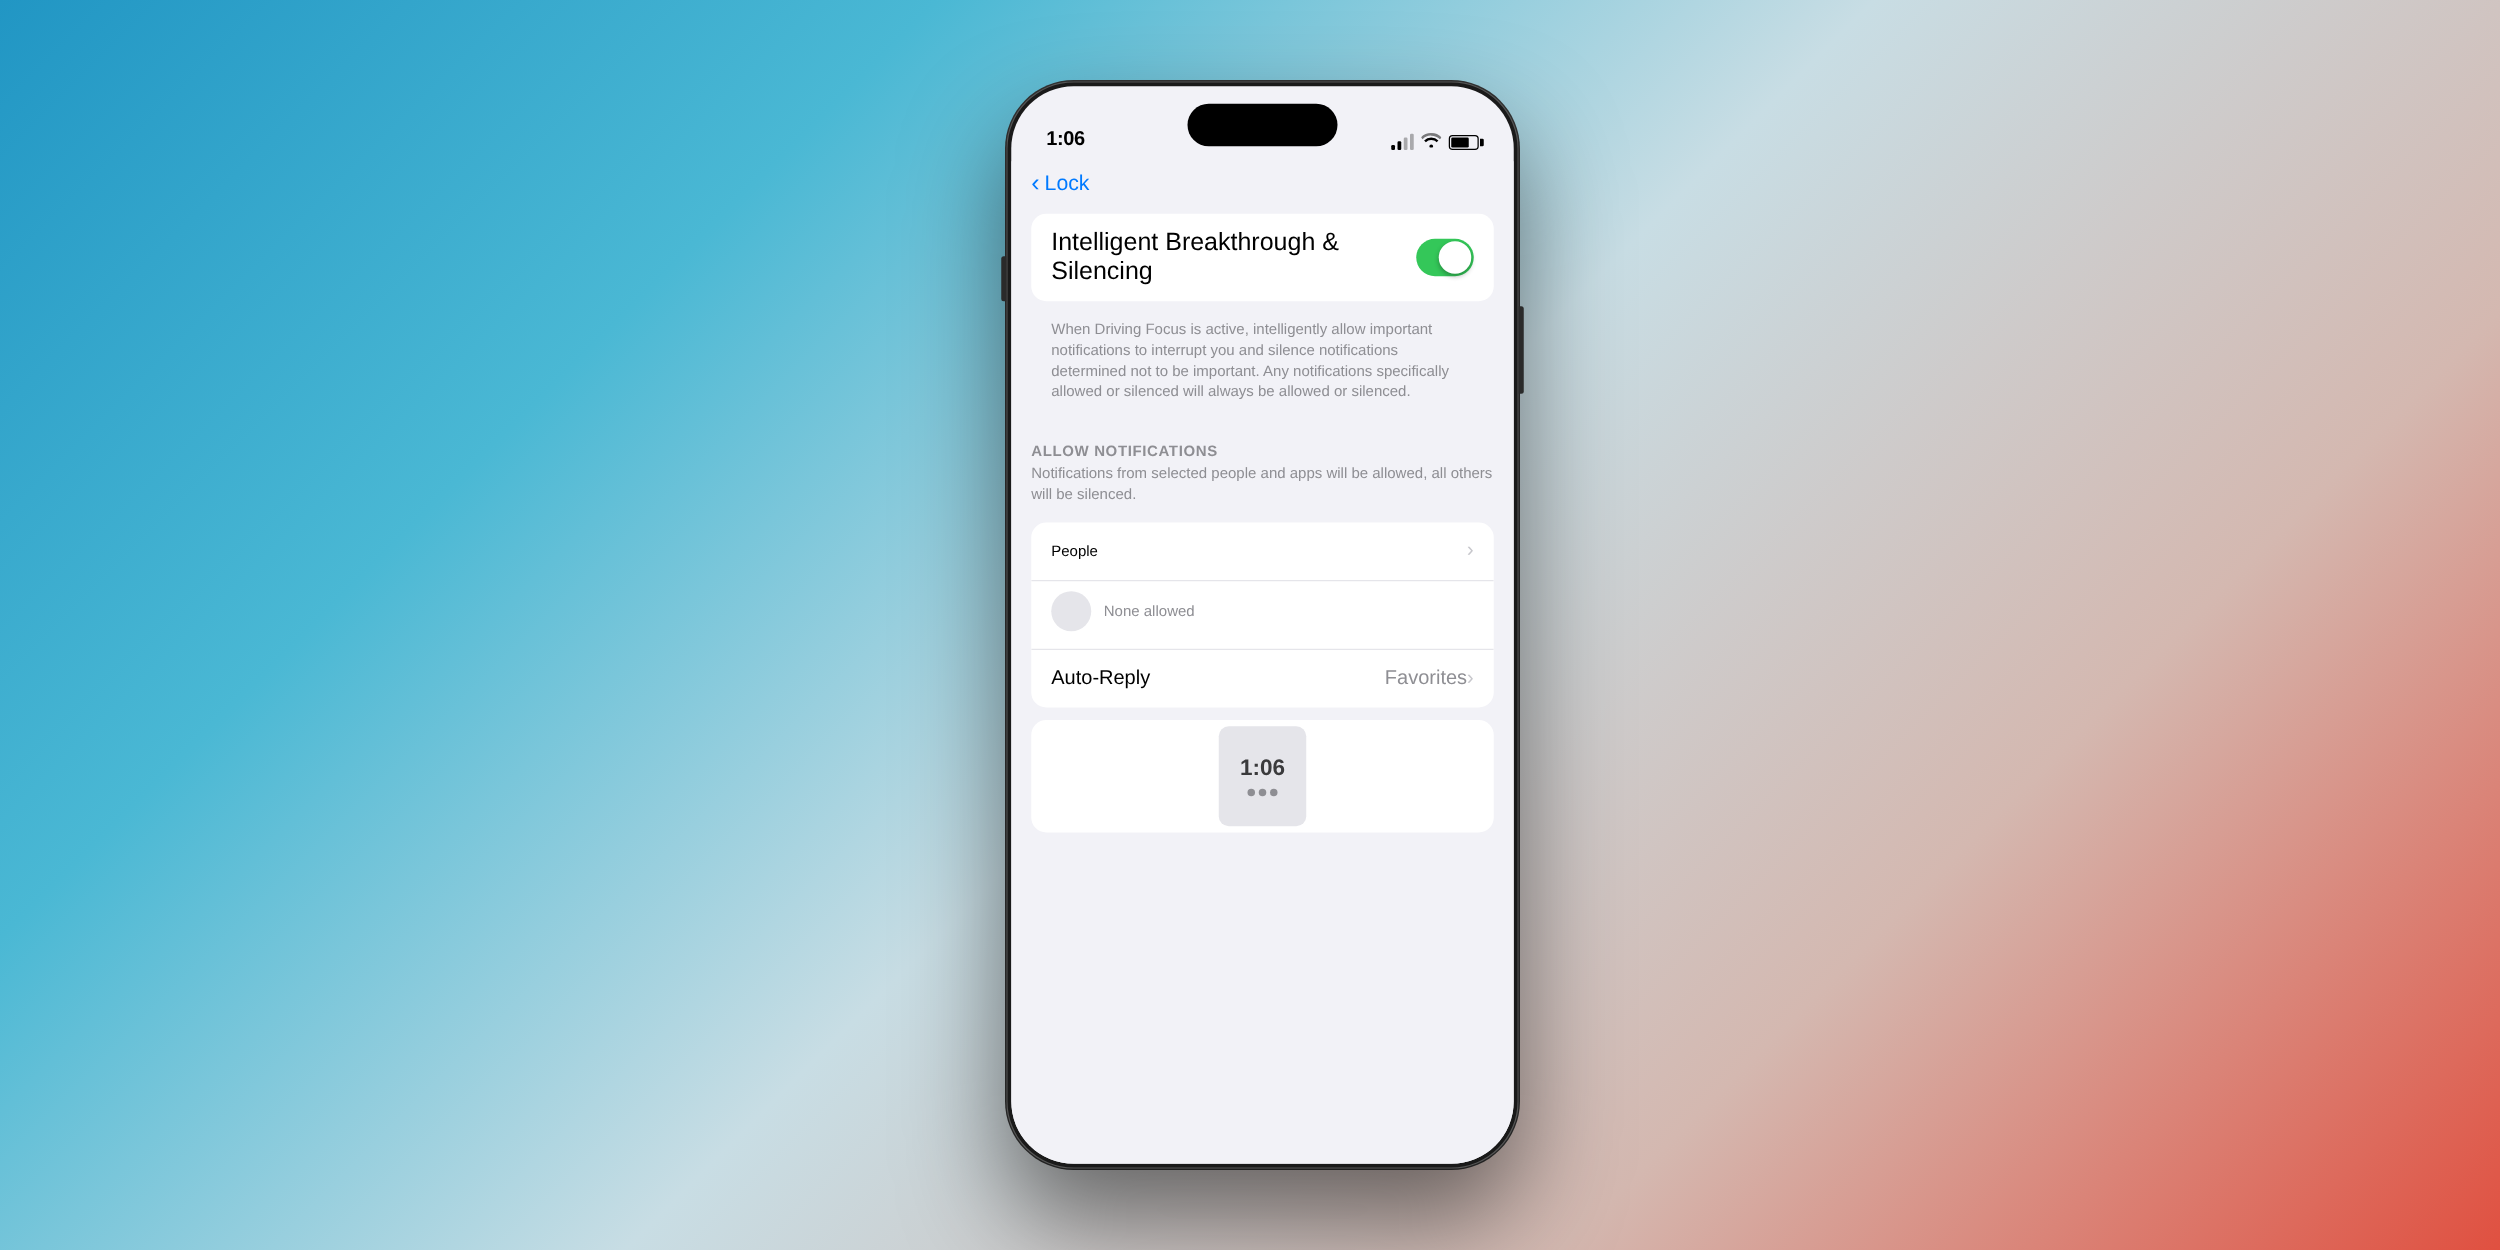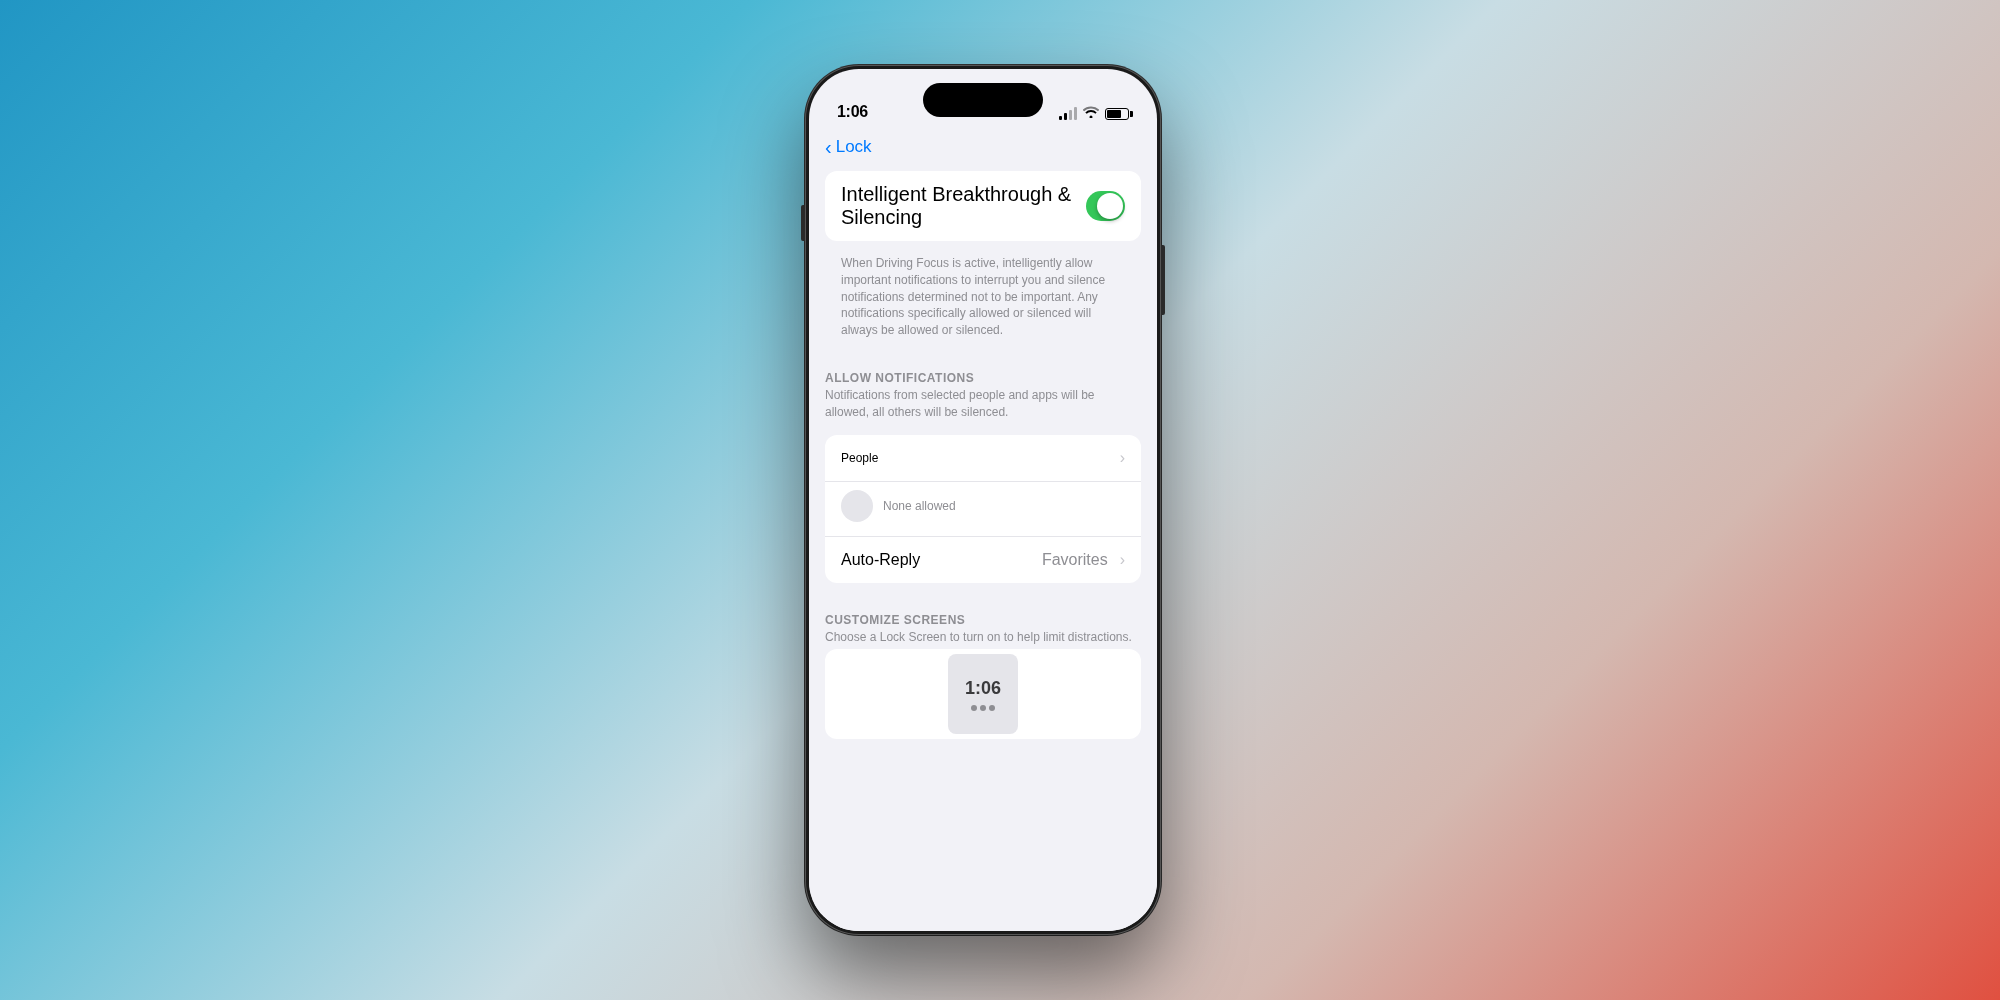--- a/index.html
+++ b/index.html
@@ -23,21 +23,21 @@
     }
 
     .phone-wrapper {
       position: relative;
       z-index: 1;
       width: 390px;
       height: 870px;
     }
 
     .phone-outer {
-      width: 356px;
+      width: 410px;
       height: 870px;
       background: #1a1a1a;
       border-radius: 54px;
       padding: 4px;
       box-shadow: 0 40px 80px rgba(0,0,0,0.5), 0 0 0 1px #333, inset 0 0 0 1px #555;
       position: relative;
     }
 
     
     .phone-outer::before {
@@ -355,21 +355,21 @@
     }
 
     .auto-reply-label {
       font-size: 16px;
       color: #000;
     }
 
     .auto-reply-value {
       display: flex;
       align-items: center;
-      gap: 12px;
+      gap: 0;
       color: #8e8e93;
       font-size: 16px;
     }
 
     .lock-screen-preview {
       margin: 0 16px 10px;
       background: #fff;
       border-radius: 12px;
       overflow: hidden;
       height: 90px;
@@ -481,24 +481,20 @@
 
           <div class="auto-reply-row" style="border-top: 0.5px solid #e5e5ea;">
             <span class="auto-reply-label">Auto-Reply</span>
             <div class="auto-reply-value">
               <span>Favorites</span>
               <span style="color:#c7c7cc;">›</span>
             </div>
           </div>
         </div>
 
-        <div class="section-header">
-          <div class="section-header-title">CUSTOMIZE SCREENS</div>
-          <div class="section-header-subtitle">Choose a Lock Screen to turn on to help limit distractions.</div>
-        </div>
 
         <div class="lock-screen-preview">
           <div class="preview-content">
             <div class="preview-time">1:06</div>
             <div class="preview-dots">
               <div class="preview-dot"></div>
               <div class="preview-dot"></div>
               <div class="preview-dot"></div>
             </div>
           </div>

